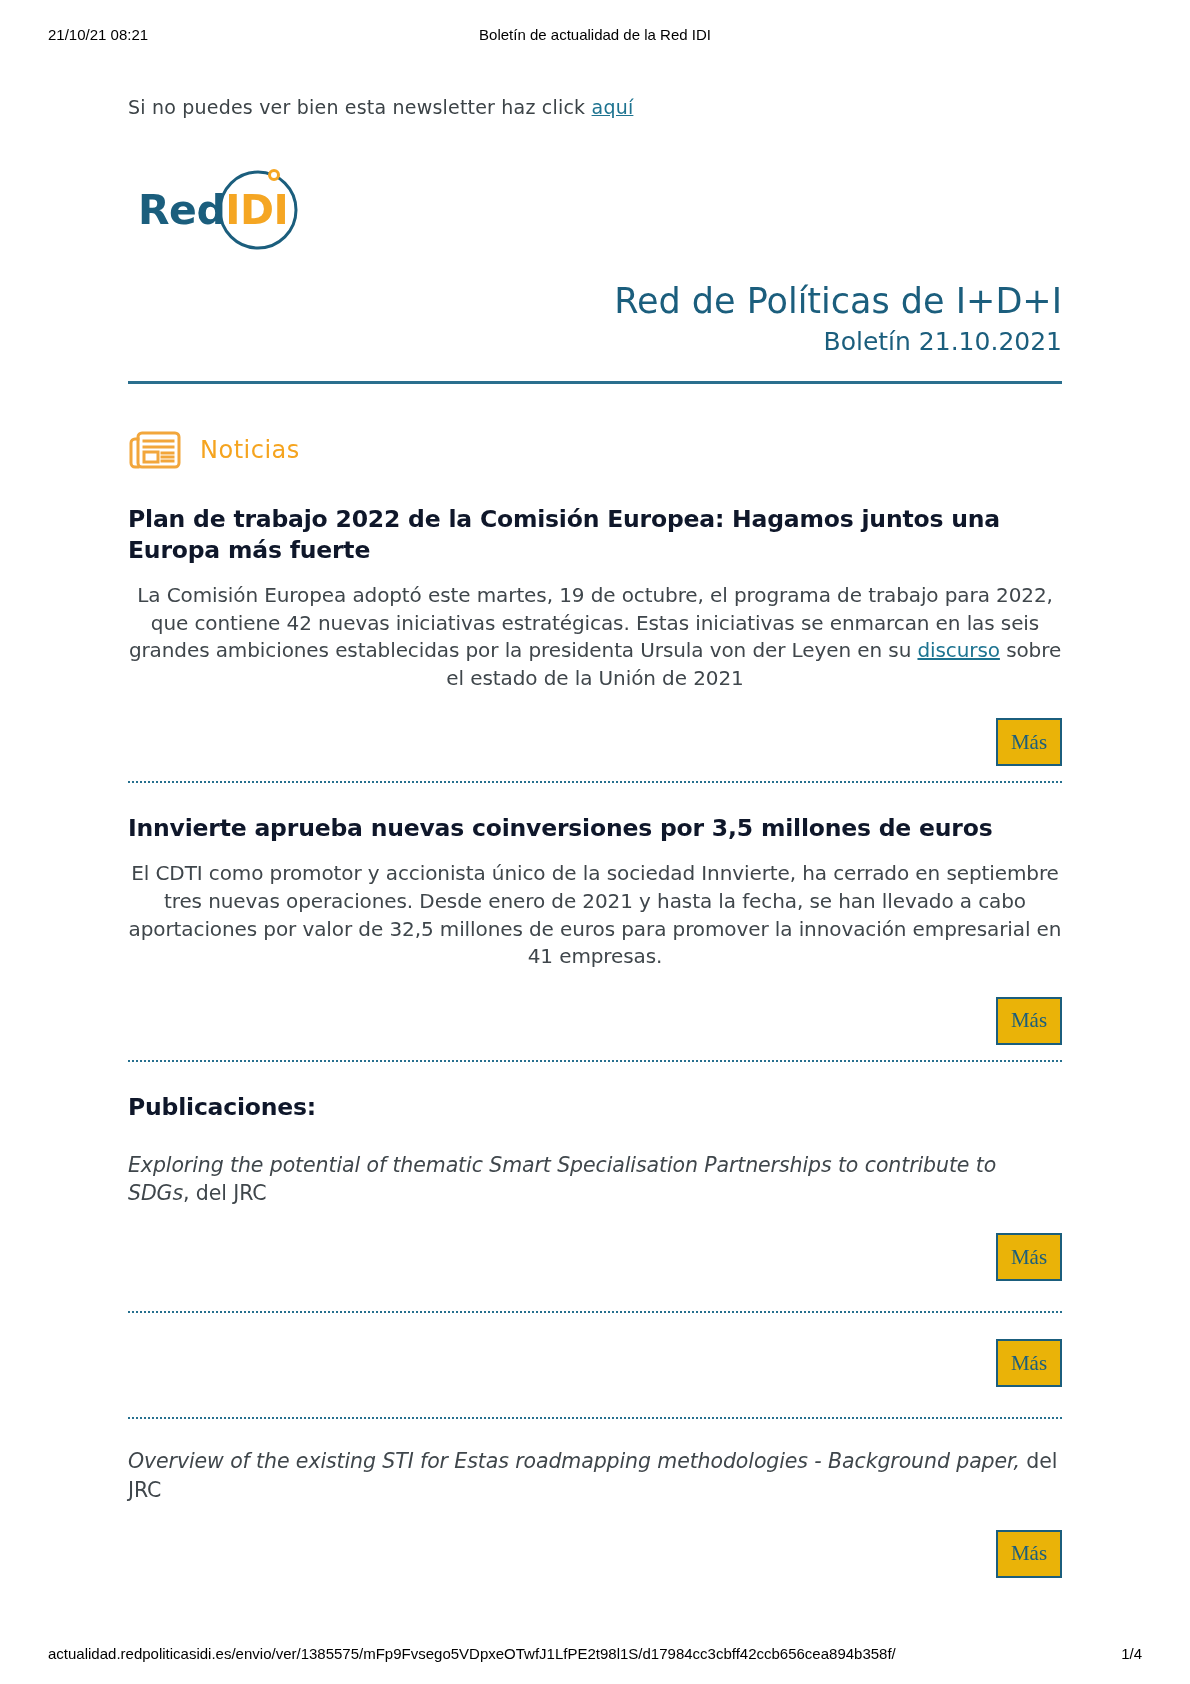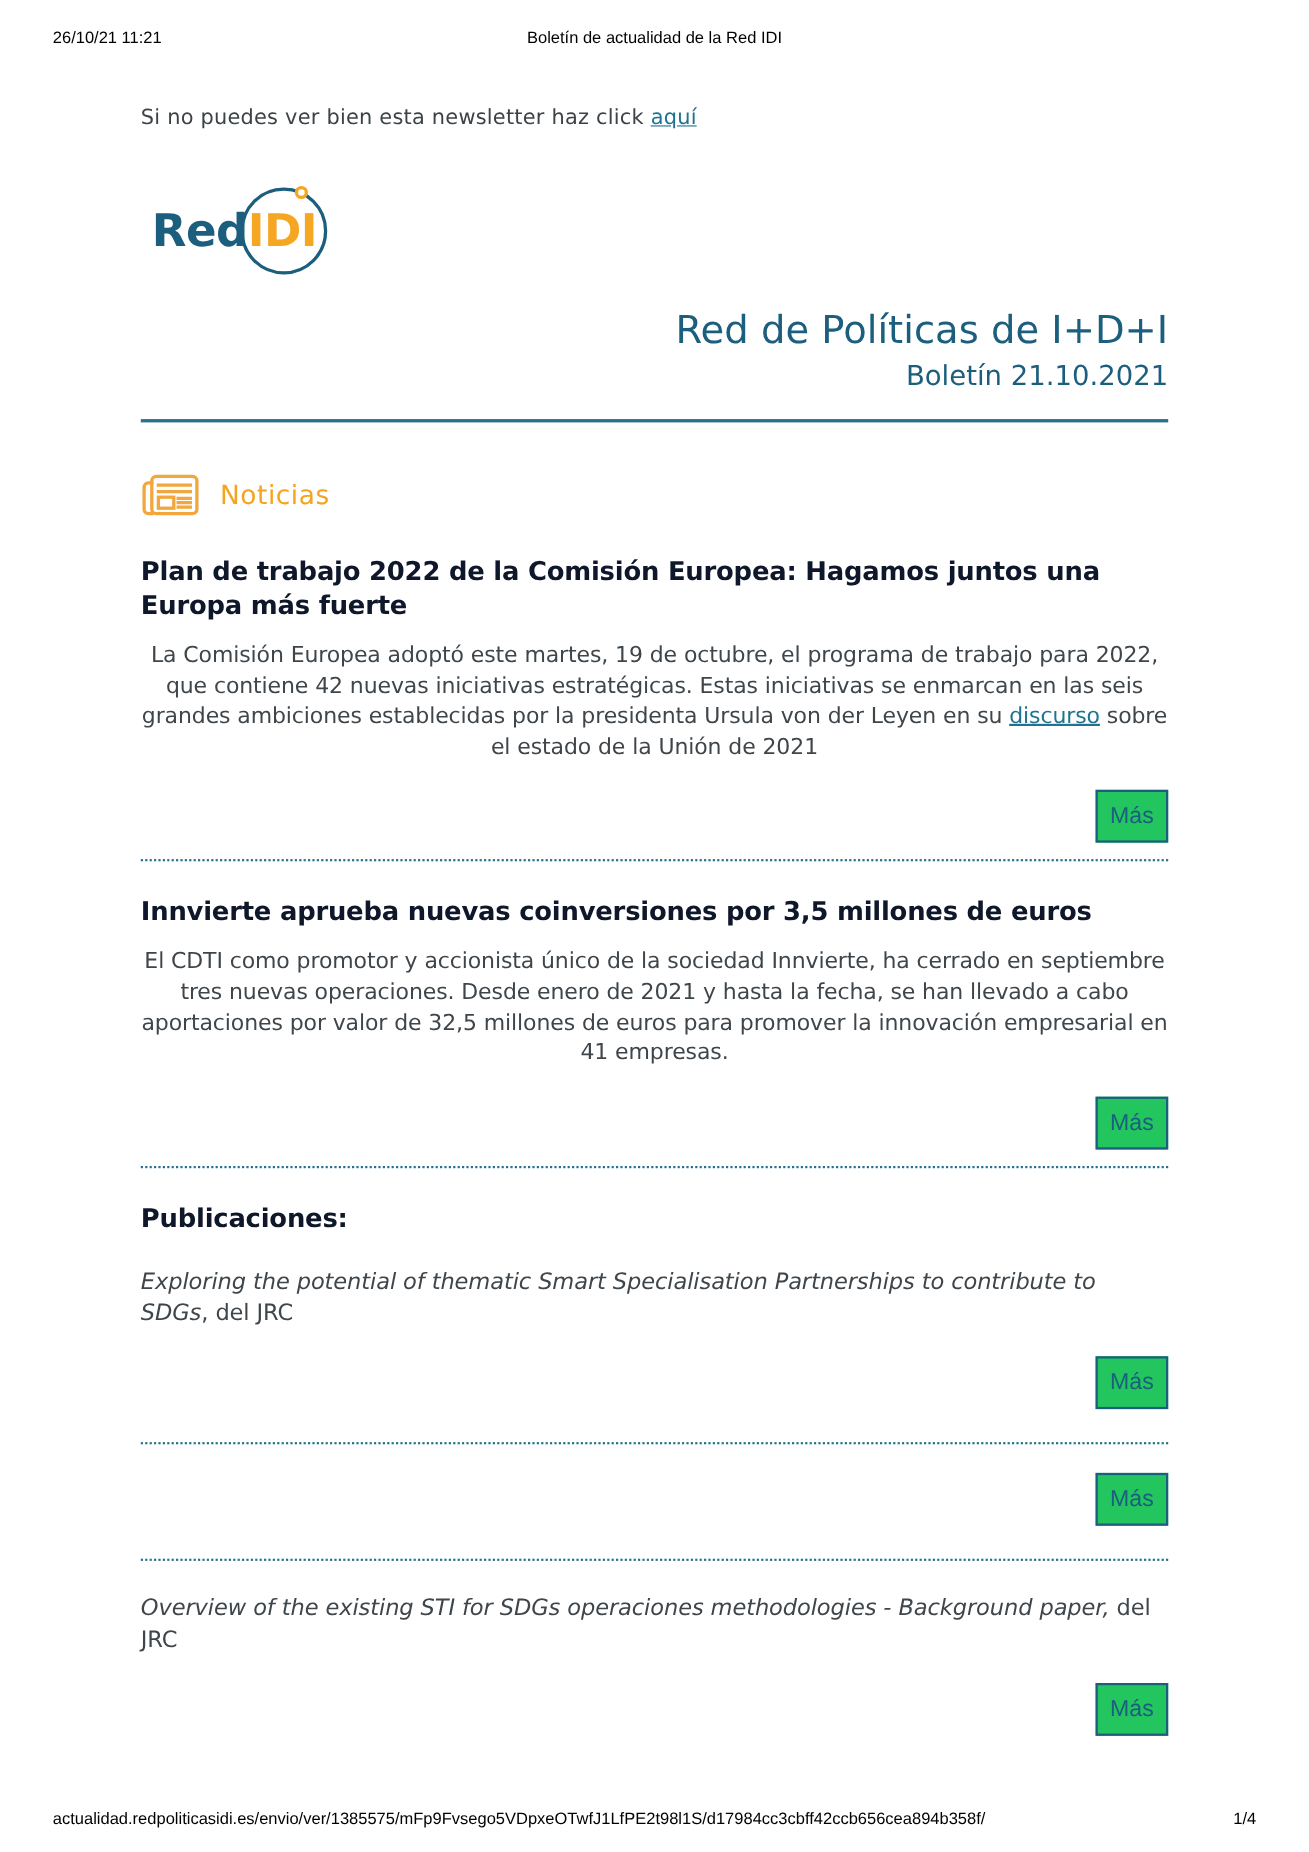--- a/index.html
+++ b/index.html
@@ -35,32 +35,32 @@
   .section-head{display:flex;align-items:center;gap:18px;margin-top:42px;}
   .section-head .label{font-size:24px;color:#f5a41f;letter-spacing:.5px;}
 
   .headline{font-size:23.5px;font-weight:bold;color:#0f172a;line-height:1.32;margin-top:30px;letter-spacing:-0.2px;}
   .body-text{font-size:20px;color:#3f464b;line-height:1.38;margin-top:16px;letter-spacing:-0.1px;text-align:center;}
   .pub-text{font-size:20.5px;color:#3f464b;line-height:1.38;margin-top:28px;letter-spacing:-0.1px;}
   .pub-text .it{font-style:italic;}
 
   .btn-row{text-align:right;margin-top:26px;}
   .more-btn{display:inline-flex;align-items:center;justify-content:center;
-    width:66px;height:48px;border:2px solid #1b5e7d;background:#22c55e;color:#1b5e7d;
-    font-size:21px;font-family:Liberation Sans, sans-serif;cursor:pointer;}
+    width:66px;height:48px;border:2px solid #1b5e7d;background:#eab308;color:#1b5e7d;
+    font-size:21px;font-family:Liberation Serif, serif;cursor:pointer;}
   .dotted{border:0;border-top:2px dotted #27708f;margin:15px 0 0 0;}
   .dotted.sp{margin-top:30px;}
 </style>
 </head>
 <body>
 
 <div class="page">
 
   <div class="print-header">
-    <span class="ts">26/10/21 11:21</span>
+    <span class="ts">21/10/21 08:21</span>
     <div class="ttl">Boletín de actualidad de la Red IDI</div>
   </div>
 
   <div class="content">
 
     <p class="intro"><span>Si no puedes ver bien esta newsletter haz click </span><a class="link" href="#">aquí</a></p>
 
     <div class="logo">
       <svg width="108" height="108" viewBox="0 0 108 108">
         <circle cx="52" cy="56" r="38" fill="none" stroke="#1b5e7d" stroke-width="3"></circle>
@@ -110,21 +110,21 @@
     <div class="btn-row">
       <button class="more-btn">Más</button>
     </div>
     <hr class="dotted sp">
 
     <div class="btn-row">
       <button class="more-btn">Más</button>
     </div>
     <hr class="dotted sp">
 
-    <p class="pub-text"><span class="it">Overview of the existing STI for SDGs operaciones methodologies - Background paper,</span><span> del JRC</span></p>
+    <p class="pub-text"><span class="it">Overview of the existing STI for Estas roadmapping methodologies - Background paper,</span><span> del JRC</span></p>
     <div class="btn-row">
       <button class="more-btn">Más</button>
     </div>
 
   </div>
 
   <div class="print-footer">
     <span class="url">actualidad.redpoliticasidi.es/envio/ver/1385575/mFp9Fvsego5VDpxeOTwfJ1LfPE2t98l1S/d17984cc3cbff42ccb656cea894b358f/</span>
     <span class="pg">1/4</span>
   </div>

